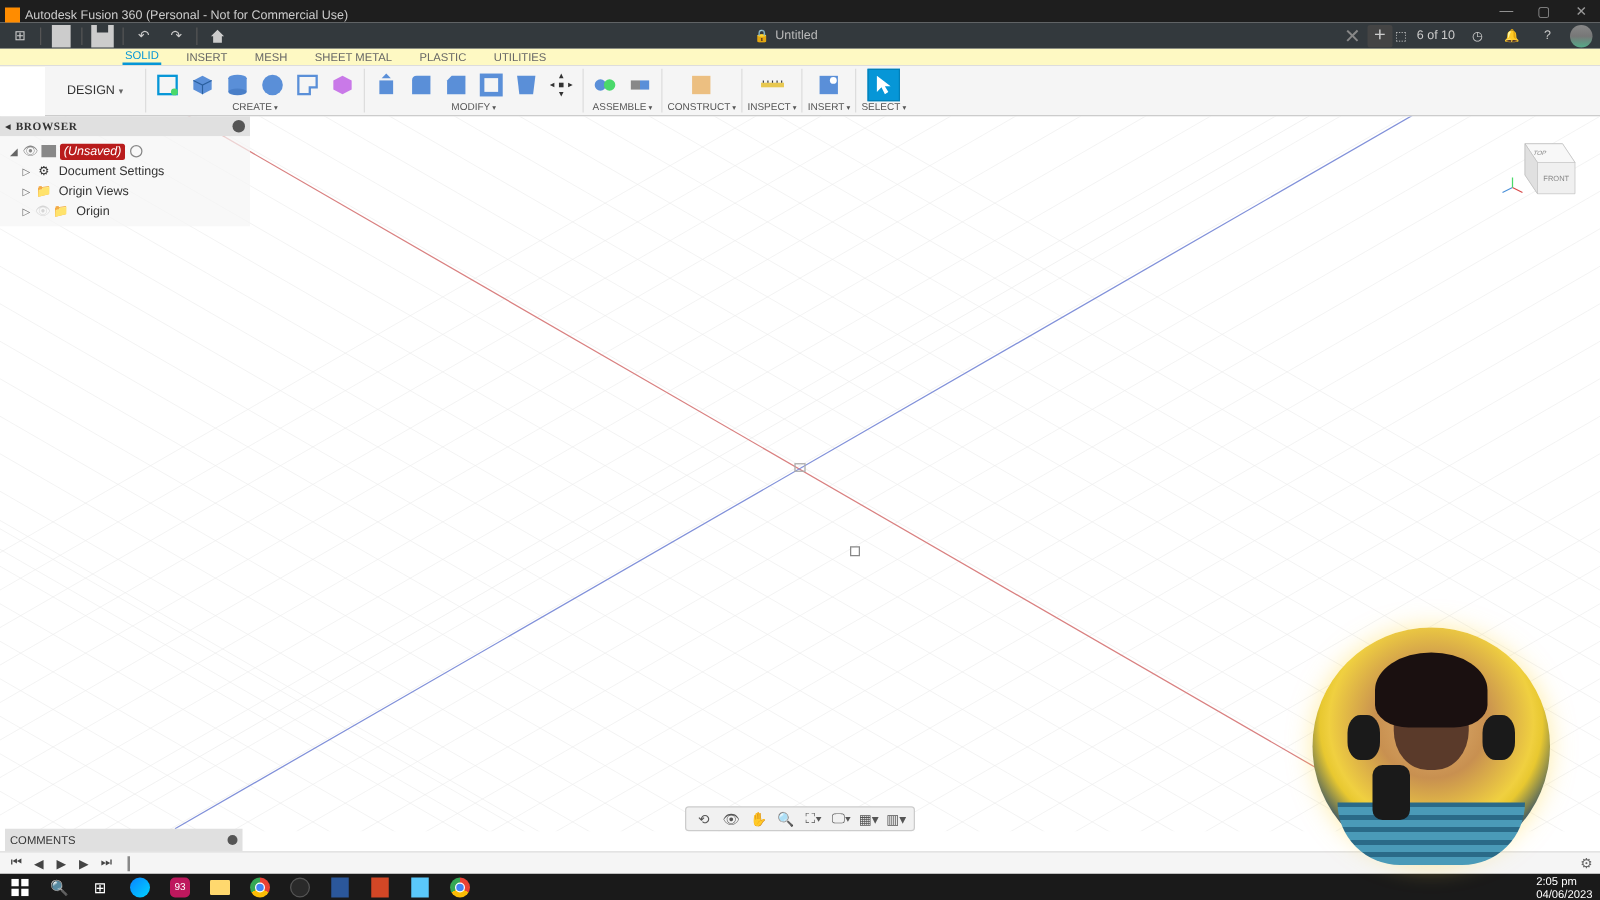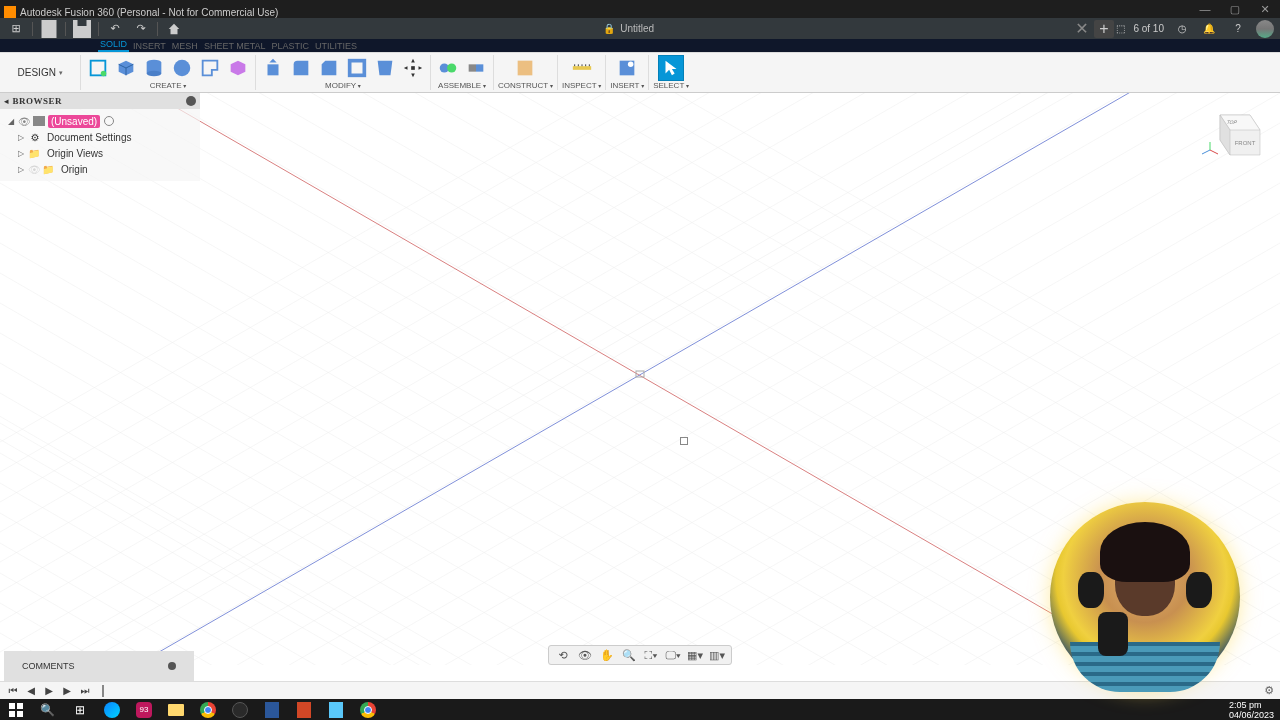--- a/index.html
+++ b/index.html
@@ -16,26 +16,26 @@
 .qat-btn { width: 24px; height: 18px; display: flex; align-items: center; justify-content: center; color: #ccc; font-size: 11px; }
 .qat-sep { width: 1px; height: 14px; background: #555; margin: 0 2px; }
 .qat .home { display: flex; align-items: center; justify-content: center; }
 .qat .home svg { fill: #ccc; }
 .qat-center { flex: 1; display: flex; justify-content: center; align-items: center; color: #bbb; font-size: 10px; gap: 4px; }
 .qat-right { display: flex; align-items: center; gap: 8px; color: #ccc; font-size: 10px; }
 .qat-rbtn { width: 20px; height: 18px; display: flex; align-items: center; justify-content: center; }
 .avatar-top { width: 18px; height: 18px; border-radius: 50%; background: linear-gradient(180deg,#888 0%,#777 50%,#5a8 100%); margin-right: 2px;}
 
 
-.tabsrow { height: 14px; background: #0f172a; border-bottom: 1px solid #ddd; display: flex; align-items: flex-end; gap: 2px; padding-left: 98px; font-size: 9px; color: #666; }
+.tabsrow { height: 14px; background: #fef9c3; border-bottom: 1px solid #ddd; display: flex; align-items: flex-end; gap: 18px; padding-left: 98px; font-size: 9px; color: #666; }
 .tabsrow .tab { padding: 0 2px 1px; cursor: pointer; }
 .tabsrow .tab.active { color: #0696d7; border-bottom: 2px solid #0696d7; font-weight: 500; }
 
 
-.toolbar { height: 40px; background: #f5f5f5; border-bottom: 1px solid #ccc; display: flex; align-items: stretch; }
+.toolbar { height: 40px; background: #f5f5f5; border-bottom: 1px solid #ccc; display: flex; align-items: stretch; margin-left: 36px; }
 .design-btn { width: 80px; display: flex; align-items: center; justify-content: center; font-size: 10px; color: #333; gap: 3px;}
 .design-btn::after { content: "▾"; font-size: 7px; color: #666; }
 .tool-sep { width: 1px; background: #ddd; margin: 2px 0; }
 .tool-group { display: flex; flex-direction: column; align-items: center; padding: 0 4px; }
 .tool-icons { display: flex; gap: 2px; padding-top: 2px; }
 .tool-icon { width: 26px; height: 26px; display: flex; align-items: center; justify-content: center; border: 1px solid transparent; }
 .tool-icon.selected { background: #0696d7; border-color: #0380b8;}
 .tool-icon svg { width: 22px; height: 22px; }
 .group-label { font-size: 8px; color: #555; margin-top: 0px; padding-bottom: 1px;}
 .group-label::after { content: " ▾"; font-size: 6px; }
@@ -44,38 +44,38 @@
 .browser-header { position: absolute; top: 93px; left: 0; width: 200px; height: 16px; background: #e0e0e0; display: flex; align-items: center; font-size: 9px; color: #333; padding: 0 4px; }
 .browser-header .title { flex: 1; font-weight: bold; letter-spacing: 0.5px; font-family: Liberation Serif, serif; }
 .browser-header .dot { width: 10px; height: 10px; border-radius: 50%; background: #555; }
 .browser-header .chev { margin-right: 4px;}
 .browser-tree { position: absolute; top: 109px; left: 0; width: 200px; background: rgba(245,245,245,0.7); padding: 4px 2px; }
 .tree-row { display: flex; align-items: center; height: 16px; font-size: 10px; color: #333; gap: 2px; padding-left: 4px;}
 .tree-row .exp { width: 10px; text-align: center; color: #666; font-size: 8px; }
 .tree-row .eye { width: 12px; color: #888; font-size: 10px;}
 .tree-row .ico { width: 14px; height: 12px; display: flex; align-items: center; justify-content: center;}
 .tree-row .lbl { padding: 1px 3px; }
-.tree-row.root .lbl { background: #ec4899; color: #fff; border-radius: 2px; }
+.tree-row.root .lbl { background: #b91c1c; color: #fff; border-radius: 2px; font-style: italic; }
 .tree-row .radio { width: 10px; height: 10px; border: 1px solid #888; border-radius: 50%; margin-left: 2px;}
 .tree-row.child { padding-left: 14px; }
 
 
 .canvas { position: absolute; top: 93px; left: 0; right: 0; bottom: 55px; background: #fff; z-index: -1;}
 .canvas svg { width: 100%; height: 100%; }
 
 
 .viewcube { position: absolute; top: 100px; right: 10px; width: 70px; height: 70px; }
 .viewcube svg { width: 100%; height: 100%; }
 
 
 .navbar { position: absolute; bottom: 55px; left: 50%; transform: translateX(-50%); height: 20px; background: rgba(240,240,240,0.95); border: 1px solid #ccc; border-radius: 3px; display: flex; align-items: center; gap: 6px; padding: 0 6px;}
 .navbar .nb { width: 16px; height: 16px; display: flex; align-items: center; justify-content: center; color: #555; font-size: 11px;}
 
 
-.comments-bar { position: absolute; bottom: 39px; left: 4px; width: 190px; height: 30px; background: #e0e0e0; display: flex; align-items: center; font-size: 9px; color: #333; padding: 0 18px; justify-content: space-between;}
+.comments-bar { position: absolute; bottom: 39px; left: 4px; width: 190px; height: 18px; background: #e0e0e0; display: flex; align-items: center; font-size: 9px; color: #333; padding: 0 4px; justify-content: space-between;}
 
 
 .timeline { position: absolute; bottom: 21px; left: 0; right: 0; height: 18px; background: #f5f5f5; border-top: 1px solid #ddd; display: flex; align-items: center; padding: 0 6px; gap: 4px; }
 .timeline .tbtn { width: 14px; height: 14px; display: flex; align-items: center; justify-content: center; color: #444; font-size: 10px;}
 .timeline .marker { width: 2px; height: 12px; background: #888; margin-left: 6px;}
 .timeline .gear { margin-left: auto; color: #666; font-size: 11px;}
 
 
 .taskbar { position: absolute; bottom: 0; left: 0; right: 0; height: 21px; background: #1a1a1a; display: flex; align-items: center; }
 .taskbar .tb-btn { width: 32px; height: 21px; display: flex; align-items: center; justify-content: center; color: #fff; font-size: 12px;}

